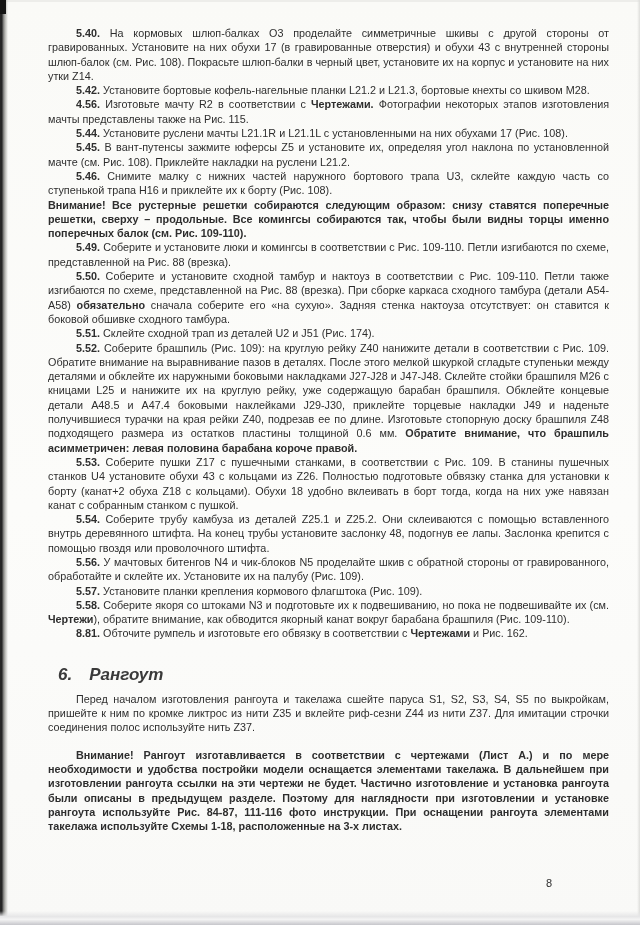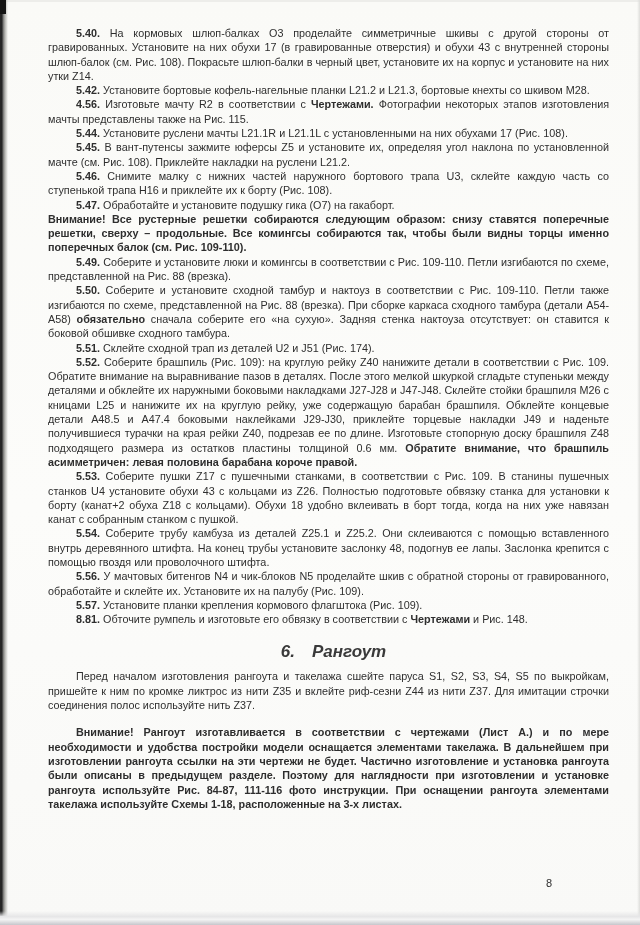--- a/index.html
+++ b/index.html
@@ -19,24 +19,24 @@
     color:#2e2e2e;
     font-size:10.8px;
     line-height:14.3px;
     text-align:justify;
   }
   .para { text-indent:28px; }
   .para b, .pnum { font-weight:700; }
   .para.notice { text-indent:0; font-weight:700; }
   .para.notice-indent { text-indent:28px; font-weight:700; margin-top:13px; }
   .heading {
-    margin:15px 0 7px 0;
+    margin:23px 0 7px 0;
     font-size:17px; line-height:21px;
     font-style:italic; font-weight:700;
-    color:#3a3a3a; text-align:center; text-indent:10px;
+    color:#3a3a3a; text-align:left; text-indent:10px;
   }
   .heading .hnum { margin-right:17px; }
   .page-number {
     position:absolute; left:546px; top:877px;
     font-size:11px; color:#2e2e2e;
   }
   .edge { position:absolute; pointer-events:none; }
   .edge.left {
     left:0; top:0; width:8px; height:916px;
     background:linear-gradient(90deg,#262626 0px,#262626 2px,#6f6f6d 3px,#b6b6b2 5px,rgba(250,250,247,0) 8px);
@@ -58,31 +58,31 @@
 <body>
 
 <div class="scan-page">
   <div class="doc">
       <p class="para item"><b class="pnum">5.40.</b>&nbsp;<span>На кормовых шлюп-балках О3 проделайте симметричные шкивы с другой стороны от гравированных. Установите на них обухи 17 (в гравированные отверстия) и обухи 43 с внутренней стороны шлюп-балок (см. Рис. 108). Покрасьте шлюп-балки в черный цвет, установите их на корпус и установите на них утки Z14.</span></p>
       <p class="para item"><b class="pnum">5.42.</b>&nbsp;<span>Установите бортовые кофель-нагельные планки L21.2 и L21.3, бортовые кнехты со шкивом М28.</span></p>
       <p class="para item"><b class="pnum">4.56.</b>&nbsp;<span>Изготовьте мачту R2 в соответствии с </span><b>Чертежами.</b><span> Фотографии некоторых этапов изготовления мачты представлены также на Рис. 115.</span></p>
       <p class="para item"><b class="pnum">5.44.</b>&nbsp;<span>Установите руслени мачты L21.1R и L21.1L с установленными на них обухами 17 (Рис. 108).</span></p>
       <p class="para item"><b class="pnum">5.45.</b>&nbsp;<span>В вант-путенсы зажмите юферсы Z5 и установите их, определяя угол наклона по установленной мачте (см. Рис. 108). Приклейте накладки на руслени L21.2.</span></p>
       <p class="para item"><b class="pnum">5.46.</b>&nbsp;<span>Снимите малку с нижних частей наружного бортового трапа U3, склейте каждую часть со ступенькой трапа Н16 и приклейте их к борту (Рис. 108).</span></p>
-      <p class="para item"><b class="pnum">5.47.</b>&nbsp;<span>Обработайте и установите подушку гика (О7) на гакаборт.</span></p>
       <p class="para notice"><b>Внимание! Все рустерные решетки собираются следующим образом: снизу ставятся поперечные решетки, сверху – продольные. Все комингсы собираются так, чтобы были видны торцы именно поперечных балок (см. Рис. 109-110).</b></p>
       <p class="para item"><b class="pnum">5.49.</b>&nbsp;<span>Соберите и установите люки и комингсы в соответствии с Рис. 109-110. Петли изгибаются по схеме, представленной на Рис. 88 (врезка).</span></p>
       <p class="para item"><b class="pnum">5.50.</b>&nbsp;<span>Соберите и установите сходной тамбур и нактоуз в соответствии с Рис. 109-110. Петли также изгибаются по схеме, представленной на Рис. 88 (врезка). При сборке каркаса сходного тамбура (детали А54-А58) </span><b>обязательно</b><span> сначала соберите его «на сухую». Задняя стенка нактоуза отсутствует: он ставится к боковой обшивке сходного тамбура.</span></p>
       <p class="para item"><b class="pnum">5.51.</b>&nbsp;<span>Склейте сходной трап из деталей U2 и J51 (Рис. 174).</span></p>
       <p class="para item"><b class="pnum">5.52.</b>&nbsp;<span>Соберите брашпиль (Рис. 109): на круглую рейку Z40 нанижите детали в соответствии с Рис. 109. Обратите внимание на выравнивание пазов в деталях. После этого мелкой шкуркой сгладьте ступеньки между деталями и обклейте их наружными боковыми накладками J27-J28 и J47-J48. Склейте стойки брашпиля М26 с кницами L25 и нанижите их на круглую рейку, уже содержащую барабан брашпиля. Обклейте концевые детали А48.5 и А47.4 боковыми наклейками J29-J30, приклейте торцевые накладки J49 и наденьте получившиеся турачки на края рейки Z40, подрезав ее по длине. Изготовьте стопорную доску брашпиля Z48 подходящего размера из остатков пластины толщиной 0.6 мм. </span><b>Обратите внимание, что брашпиль асимметричен: левая половина барабана короче правой.</b></p>
       <p class="para item"><b class="pnum">5.53.</b>&nbsp;<span>Соберите пушки Z17 с пушечными станками, в соответствии с Рис. 109. В станины пушечных станков U4 установите обухи 43 с кольцами из Z26. Полностью подготовьте обвязку станка для установки к борту (канат+2 обуха Z18 с кольцами). Обухи 18 удобно вклеивать в борт тогда, когда на них уже навязан канат с собранным станком с пушкой.</span></p>
       <p class="para item"><b class="pnum">5.54.</b>&nbsp;<span>Соберите трубу камбуза из деталей Z25.1 и Z25.2. Они склеиваются с помощью вставленного внутрь деревянного штифта. На конец трубы установите заслонку 48, подогнув ее лапы. Заслонка крепится с помощью гвоздя или проволочного штифта.</span></p>
       <p class="para item"><b class="pnum">5.56.</b>&nbsp;<span>У мачтовых битенгов N4 и чик-блоков N5 проделайте шкив с обратной стороны от гравированного, обработайте и склейте их. Установите их на палубу (Рис. 109).</span></p>
       <p class="para item"><b class="pnum">5.57.</b>&nbsp;<span>Установите планки крепления кормового флагштока (Рис. 109).</span></p>
-      <p class="para item"><b class="pnum">8.81.</b>&nbsp;<span>Обточите румпель и изготовьте его обвязку в соответствии с </span><b>Чертежами</b><span> и Рис. 148.</span></p>
+      <p class="para item"><b class="pnum">5.58.</b>&nbsp;<span>Соберите якоря со штоками N3 и подготовьте их к подвешиванию, но пока не подвешивайте их (см. </span><b>Чертежи</b><span>), обратите внимание, как обводится якорный канат вокруг барабана брашпиля (Рис. 109-110).</span></p>
+      <p class="para item"><b class="pnum">8.81.</b>&nbsp;<span>Обточите румпель и изготовьте его обвязку в соответствии с </span><b>Чертежами</b><span> и Рис. 162.</span></p>
       <h2 class="heading"><span class="hnum">6.</span><span>Рангоут</span></h2>
       <p class="para body"><span>Перед началом изготовления рангоута и такелажа сшейте паруса S1, S2, S3, S4, S5 по выкройкам, пришейте к ним по кромке ликтрос из нити Z35 и вклейте риф-сезни Z44 из нити Z37. Для имитации строчки соединения полос используйте нить Z37.</span></p>
       <p class="para notice-indent"><b>Внимание! Рангоут изготавливается в соответствии с чертежами (Лист А.) и по мере необходимости и удобства постройки модели оснащается элементами такелажа. В дальнейшем при изготовлении рангоута ссылки на эти чертежи не будет. Частично изготовление и установка рангоута были описаны в предыдущем разделе. Поэтому для наглядности при изготовлении и установке рангоута используйте Рис. 84-87, 111-116 фото инструкции. При оснащении рангоута элементами такелажа используйте Схемы 1-18, расположенные на 3-х листах.</b></p>
     </div>
   <div class="page-number">8</div>
   <div class="edge top"></div>
   <div class="edge right"></div>
   <div class="edge left"></div>
   <div class="edge bottom"></div>
 </div>

